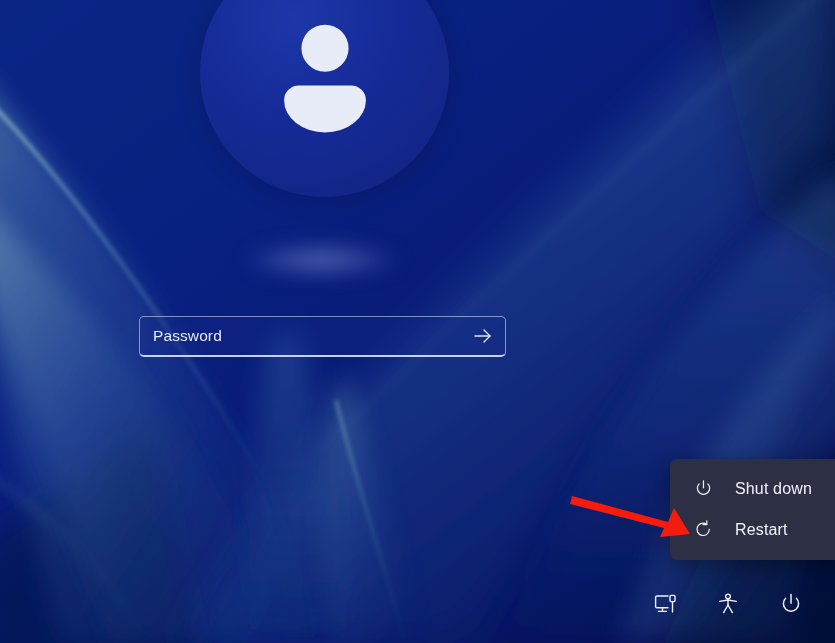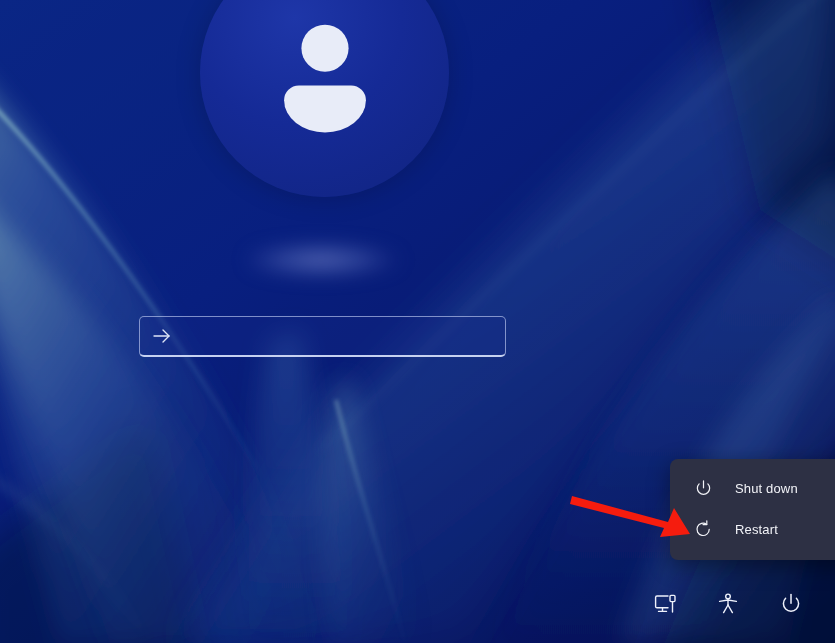--- a/index.html
+++ b/index.html
@@ -160,21 +160,21 @@
     flex: 0 0 auto;
     width: 22px;
     height: 22px;
     display: flex;
     align-items: center;
     justify-content: center;
     margin-right: 21px;
   }
   .menu-icon svg { display: block; }
   .menu-label {
-    font-size: 13px;
+    font-size: 16px;
     letter-spacing: 0.15px;
     white-space: nowrap;
   }
 
   
   .annotation-arrow {
     position: absolute;
     left: 560px;
     top: 486px;
     width: 132px;
@@ -282,20 +282,21 @@
     <div class="avatar">
       <svg viewBox="0 0 100 100" xmlns="http://www.w3.org/2000/svg">
         <circle cx="50" cy="30" r="19" fill="#e8ecf8"></circle>
         <path d="M17,72 a12,12 0 0 1 12,-12 h42 a12,12 0 0 1 12,12 a33,26 0 0 1 -66,0 Z" fill="#e8ecf8"></path>
       </svg>
     </div>
 
     <div class="username-blur"></div>
 
     <div class="password-field">
+      <div class="password-placeholder">Password</div>
       <div class="submit-arrow">
         <svg width="24" height="24" viewBox="0 0 24 24" fill="none" stroke="#dde5f7" stroke-width="1.4" stroke-linecap="round" stroke-linejoin="round">
           <line x1="4" y1="12" x2="19" y2="12"></line>
           <polyline points="13,6 19,12 13,18"></polyline>
         </svg>
       </div>
     </div>
 
   </div>
 

